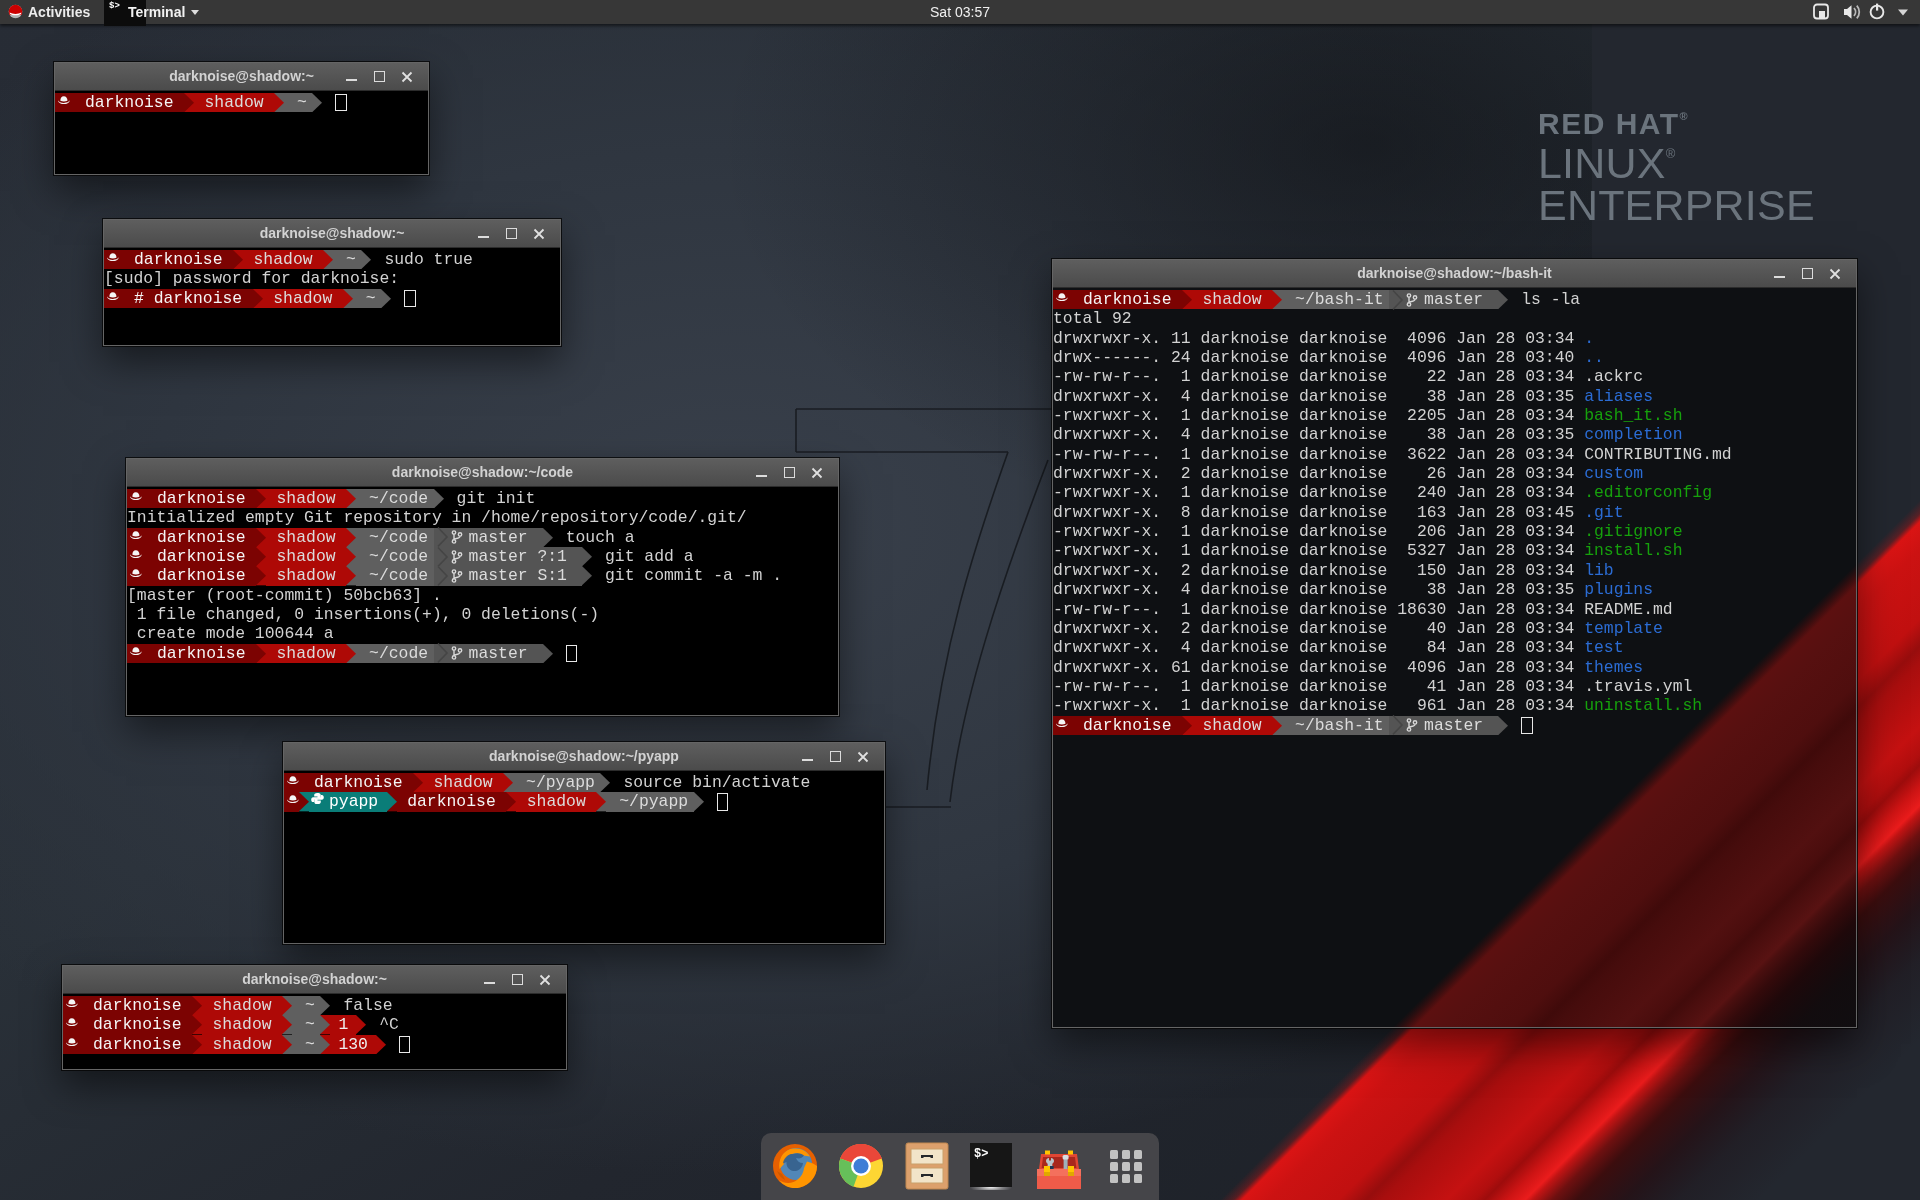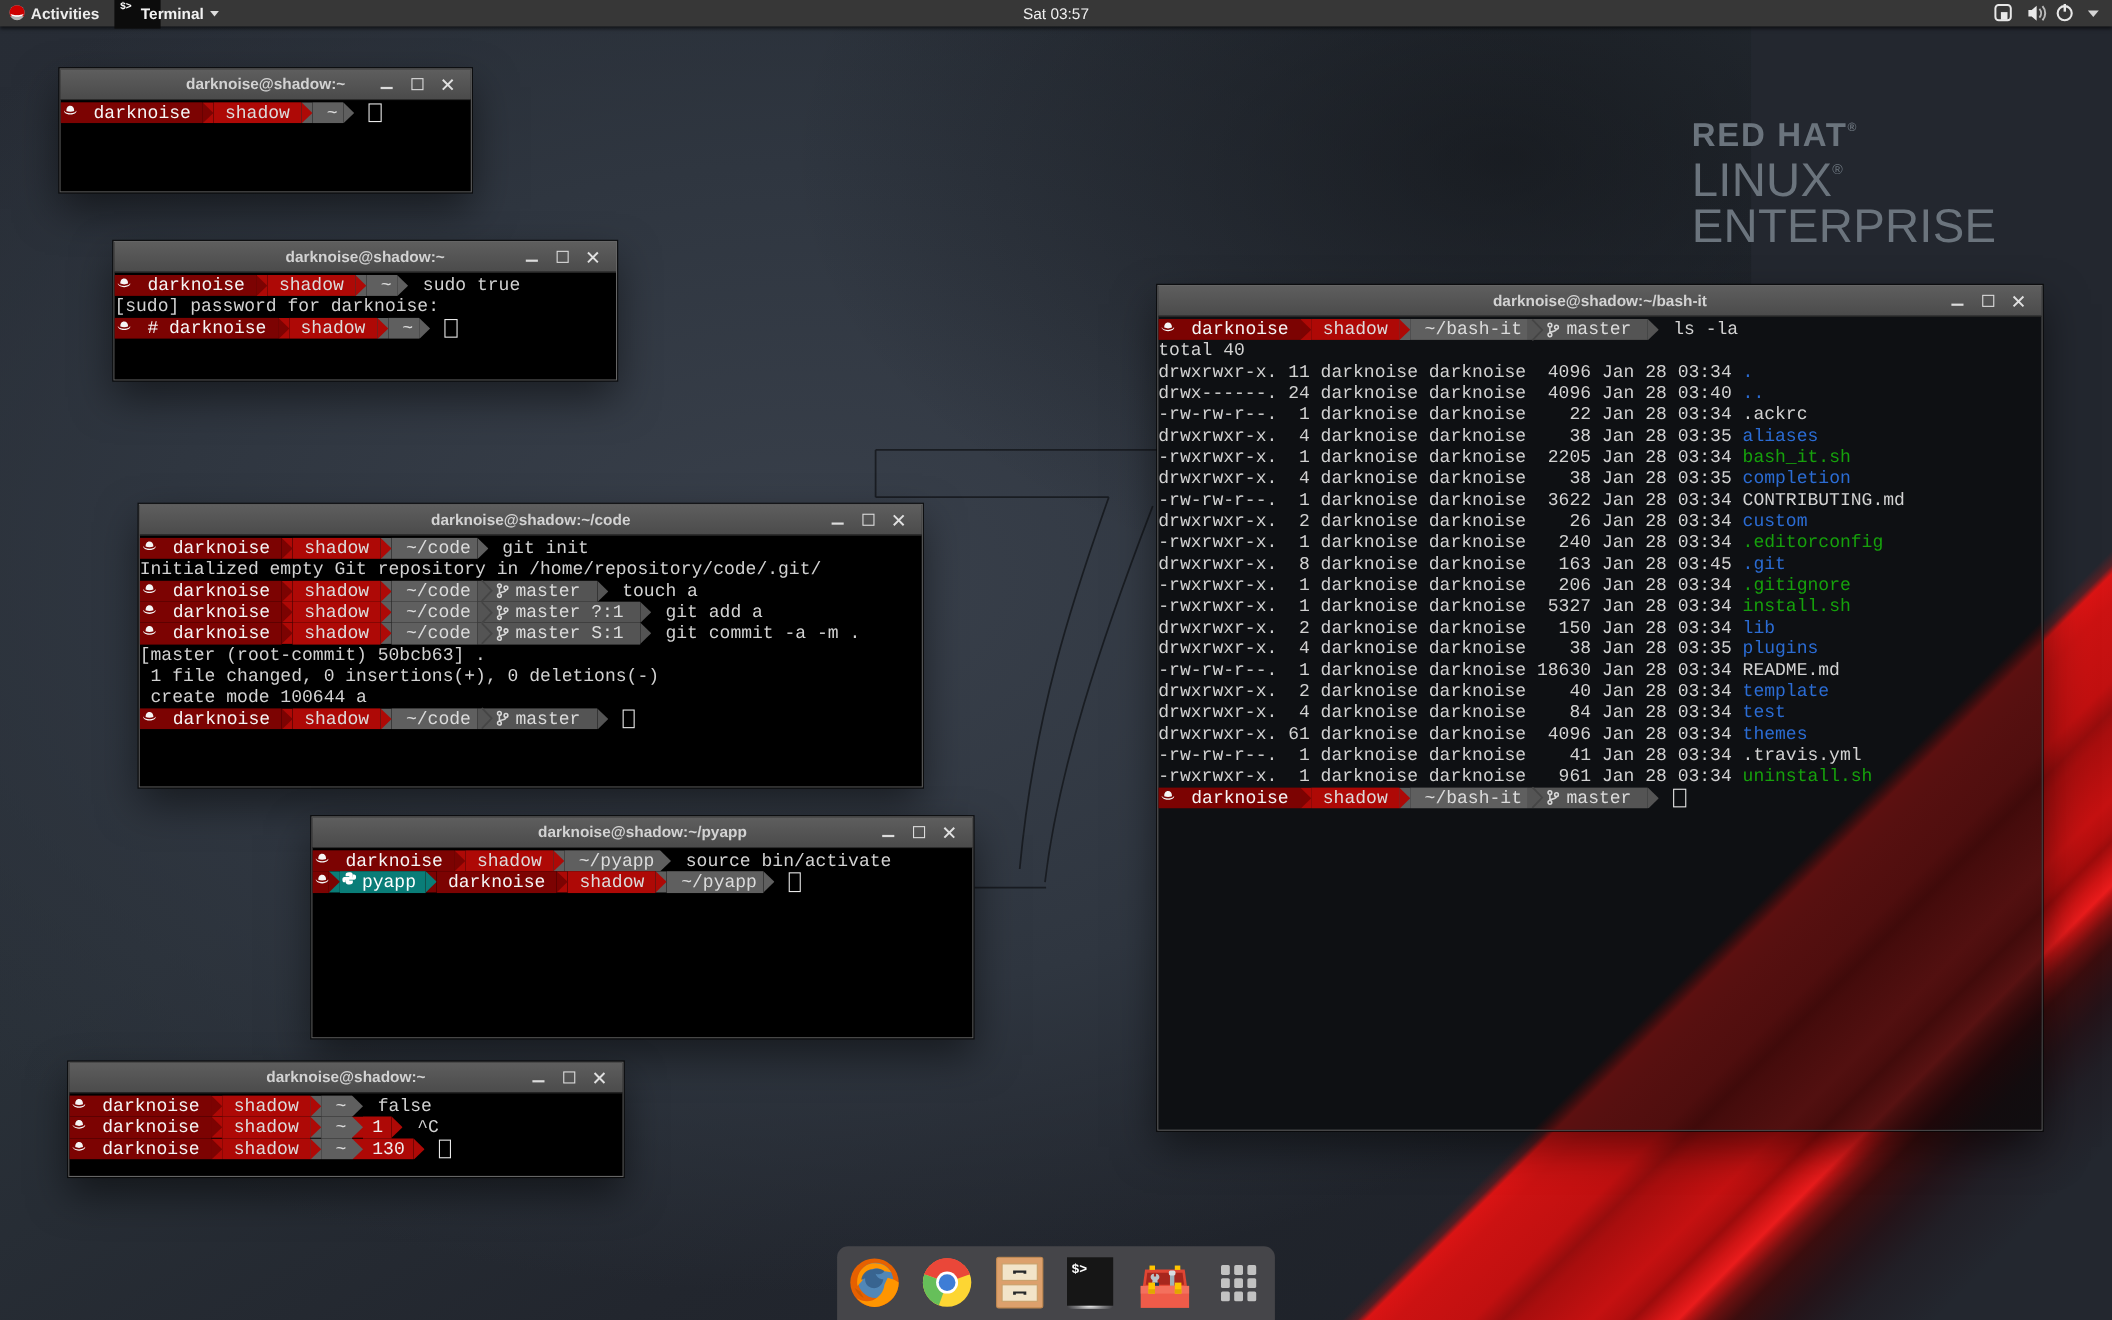--- a/index.html
+++ b/index.html
@@ -450,21 +450,21 @@
               <g fill="none" stroke="#d8d8d8" stroke-width="1.4">
                 <circle cx="3" cy="3.6" r="1.7"></circle>
                 <circle cx="3" cy="12.4" r="1.7"></circle>
                 <circle cx="9" cy="5.4" r="1.7"></circle>
                 <path d="M3 5.4 V10.7 M9 7.2 C9 10 3 9 3 10.7"></path>
               </g>
             </svg>master</span><svg class="ar" style="--a:#545454;--b:transparent" viewBox="0 0 10 20" preserveAspectRatio="none">
             <rect width="10" height="20" fill="var(--b)"></rect>
             <path d="M0 0 L10 10 L0 20Z" fill="var(--a)"></path>
           </svg><span class="cmd">ls -la</span></div>
-  <div class="r">total 40</div>
+  <div class="r">total 92</div>
   <div class="r">drwxrwxr-x. 11 darknoise darknoise  4096 Jan 28 03:34 <span class="blu">.</span></div>
   <div class="r">drwx------. 24 darknoise darknoise  4096 Jan 28 03:40 <span class="blu">..</span></div>
   <div class="r">-rw-rw-r--.  1 darknoise darknoise    22 Jan 28 03:34 .ackrc</div>
   <div class="r">drwxrwxr-x.  4 darknoise darknoise    38 Jan 28 03:35 <span class="blu">aliases</span></div>
   <div class="r">-rwxrwxr-x.  1 darknoise darknoise  2205 Jan 28 03:34 <span class="grn">bash_it.sh</span></div>
   <div class="r">drwxrwxr-x.  4 darknoise darknoise    38 Jan 28 03:35 <span class="blu">completion</span></div>
   <div class="r">-rw-rw-r--.  1 darknoise darknoise  3622 Jan 28 03:34 CONTRIBUTING.md</div>
   <div class="r">drwxrwxr-x.  2 darknoise darknoise    26 Jan 28 03:34 <span class="blu">custom</span></div>
   <div class="r">-rwxrwxr-x.  1 darknoise darknoise   240 Jan 28 03:34 <span class="grn">.editorconfig</span></div>
   <div class="r">drwxrwxr-x.  8 darknoise darknoise   163 Jan 28 03:45 <span class="blu">.git</span></div>

